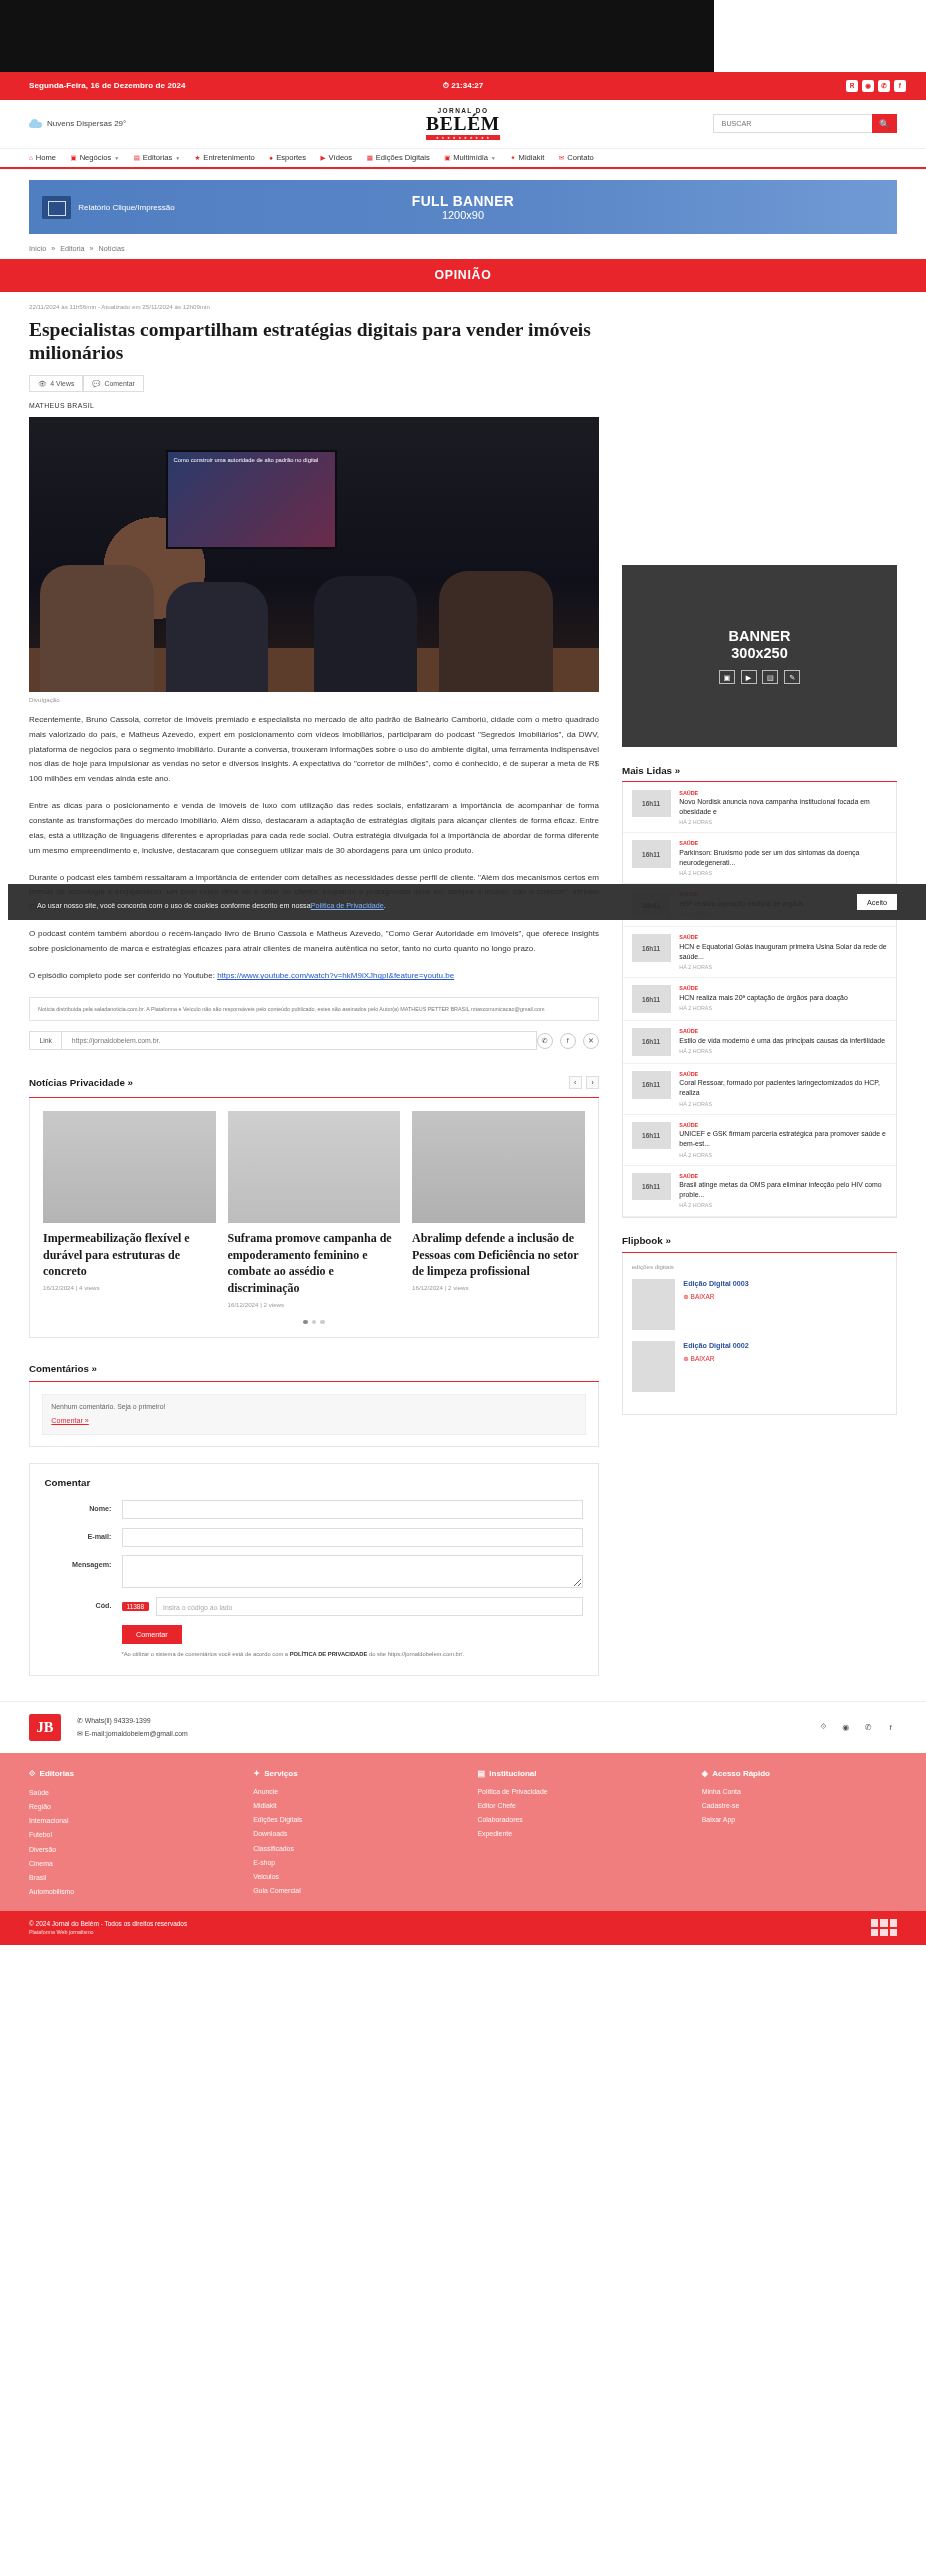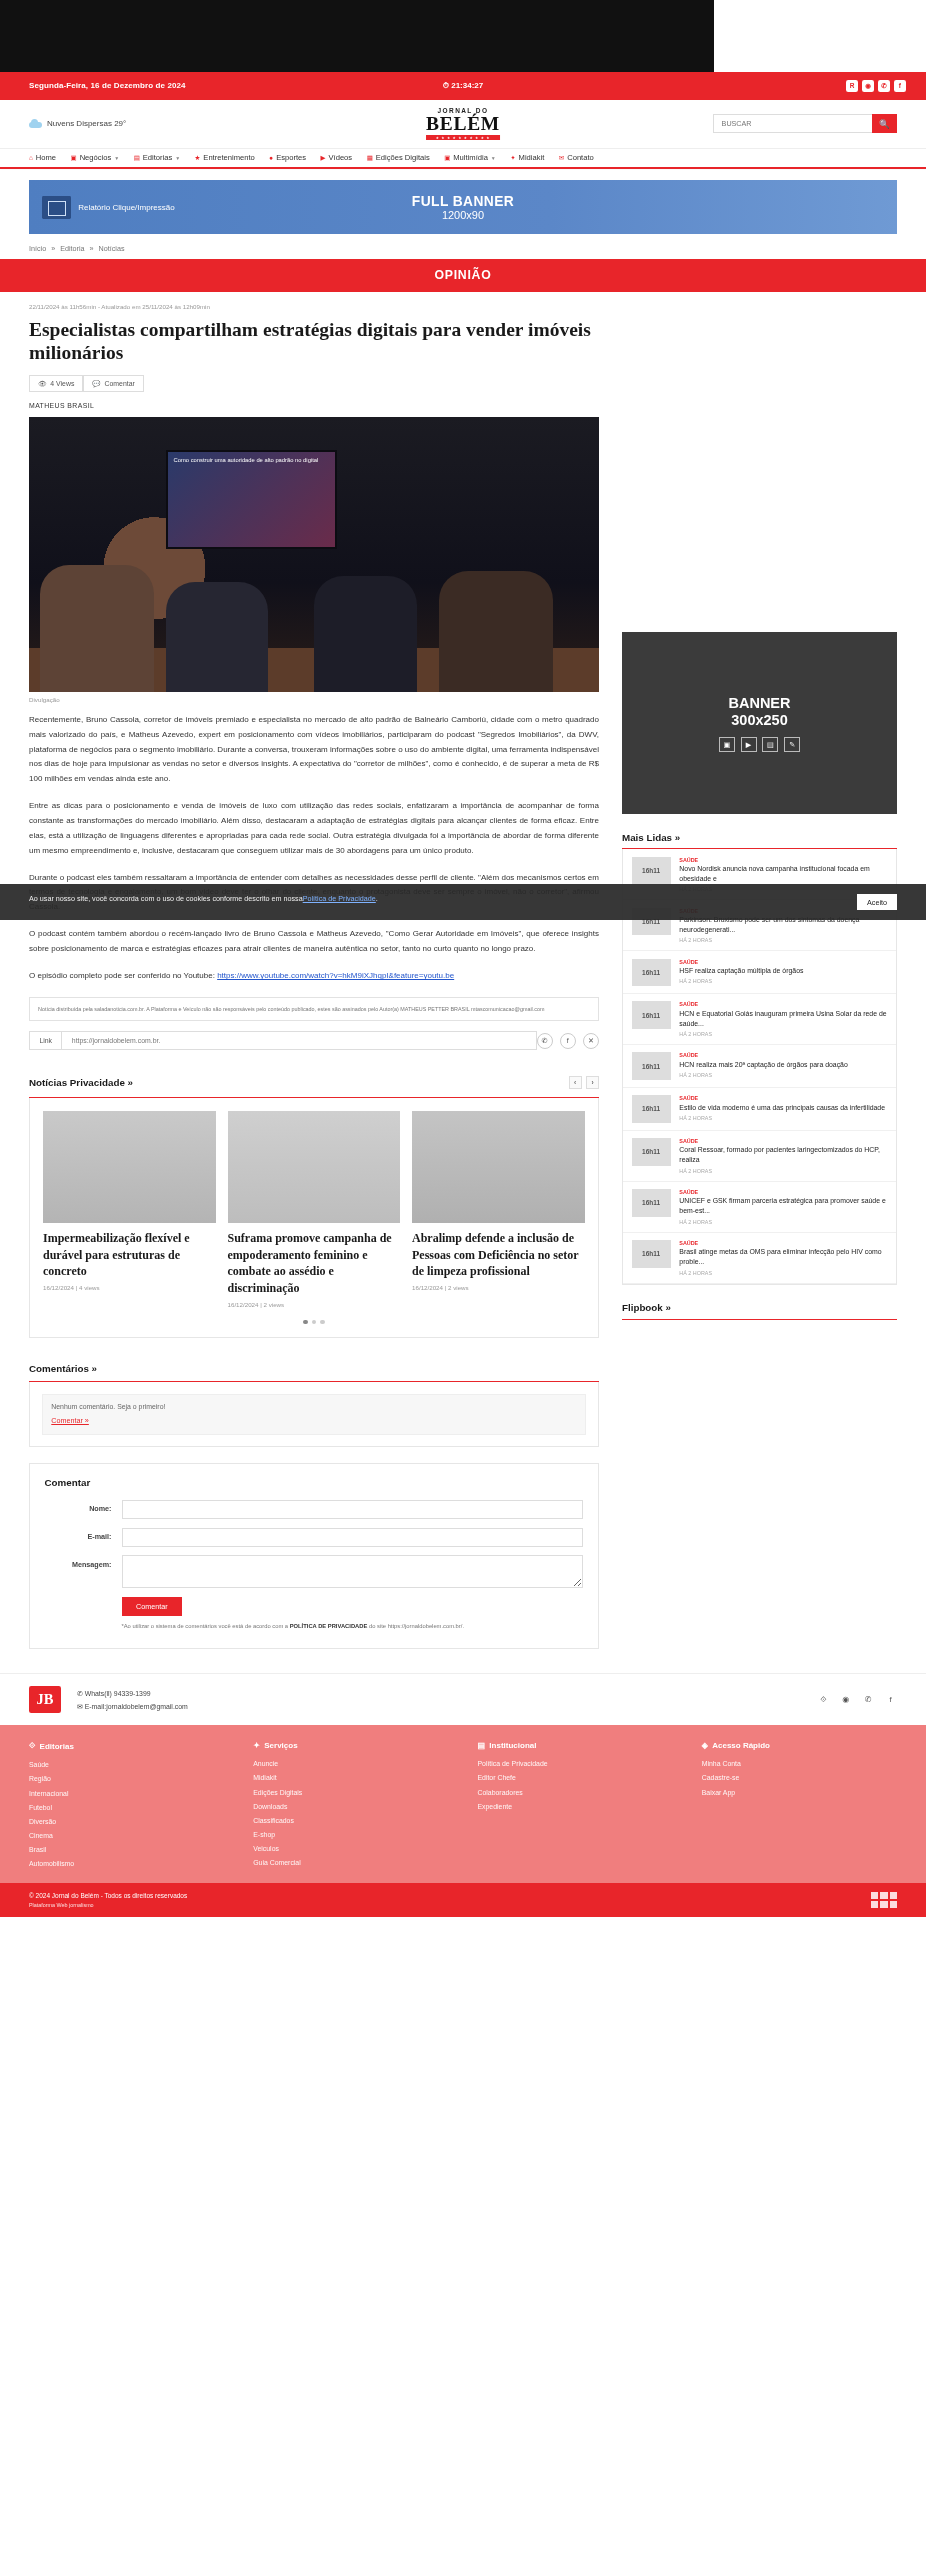--- a/index.html
+++ b/index.html
@@ -199,22 +199,22 @@
   .mais-time { font-size:5.4px; color:#aaa; }
   .flip-box { border:0.7px solid #e6e6e6; border-top:none; padding:10px 8.7px; }
   .flip-sub { font-size:6.2px; color:#999; margin-bottom:8.7px;}
   .flip-item { display:flex; gap:8.7px; margin-bottom:11.6px; }
   .flip-thumb { width:43px;height:51px;background:#dcdcdc; flex:none;}
   .flip-title { font-size:7.2px; color:#2a4fa0; font-weight:bold; margin-bottom:5px;}
   .flip-dl { font-size:6.5px; color:#e8252a; }
 
   
   .cookie {
-    position:absolute; left:0; right:0; background:rgba(40,40,40,.93); color:#eee;
-    padding:10px 29px; font-size:7.2px; display:flex; align-items:flex-start;
+    position:absolute; left:8px; right:0; background:rgba(40,40,40,.93); color:#eee;
+    padding:10px 29px; font-size:7.2px; display:flex; align-items:flex-end;
   }
   .cookie a { color:#7fb2ff; }
   .cookie .ok { margin-left:auto; background:#fff; color:#222; font-size:7.2px; padding:3.6px 10px; border:none; cursor:pointer;}
 
   
   .foot-contact {
     margin-top:24.6px; border-top:0.7px solid #eee; padding:11.6px 29px; display:flex; align-items:center; gap:16px;
   }
   .jb-logo {
     width:32px;height:27.5px;background:#e8252a;color:#fff;font-family:"Liberation Serif",serif;
@@ -449,20 +449,27 @@
         <input class="finput" style="">
       </div>
       <div class="frow">
         <div class="flabel">E-mail:</div>
         <input class="finput" style="">
       </div>
       <div class="frow">
         <div class="flabel">Mensagem:</div>
         <textarea class="ftext" style=""></textarea>
       </div>
+      <div class="frow">
+        <div class="flabel">Cód.</div>
+        <div class="cap-row" style="flex:1">
+          <span class="cap-badge">11388</span>
+          <div class="cap-input">Insira o código ao lado</div>
+        </div>
+      </div>
       <button class="send-btn">Comentar</button>
       <div class="form-note">
         <span>*Ao utilizar o sistema de comentários você está de acordo com a </span><b>POLÍTICA DE PRIVACIDADE</b><span> do site https://jornaldobelem.com.br/.</span>
       </div>
     </div>
   </div>
 
   <div class="side-col">
     <div class="ad300">
       <div class="t">BANNER<br>300x250</div>
@@ -544,20 +551,37 @@
         <div class="mais-thumb">16h11</div>
         <div>
             <div class="mais-cat">SAÚDE</div>
         <div class="mais-title">Brasil atinge metas da OMS para eliminar infecção pelo HIV como proble...</div>
         <div class="mais-time">HÁ 2 HORAS</div>
           </div>
       </div>
     </div>
 
     <div class="side-head">Flipbook »</div>
+    <div class="flip-box">
+      <div class="flip-sub">edições digitais</div>
+      <div class="flip-item">
+        <div class="flip-thumb"></div>
+        <div>
+          <div class="flip-title">Edição Digital 0003</div>
+          <div class="flip-dl">⊕ <span>BAIXAR</span></div>
+        </div>
+      </div>
+      <div class="flip-item">
+        <div class="flip-thumb"></div>
+        <div>
+          <div class="flip-title">Edição Digital 0002</div>
+          <div class="flip-dl">⊕ <span>BAIXAR</span></div>
+        </div>
+      </div>
+    </div>
   </div>
 </div>
 
 <div class="cookie" style="position:absolute; top:884px;">
   <span>Ao usar nosso site, você concorda com o uso de cookies conforme descrito em nossa </span>
     <a href="#">Política de Privacidade</a>
     <span>.</span>
   <button class="ok">Aceito</button>
 </div>
 

